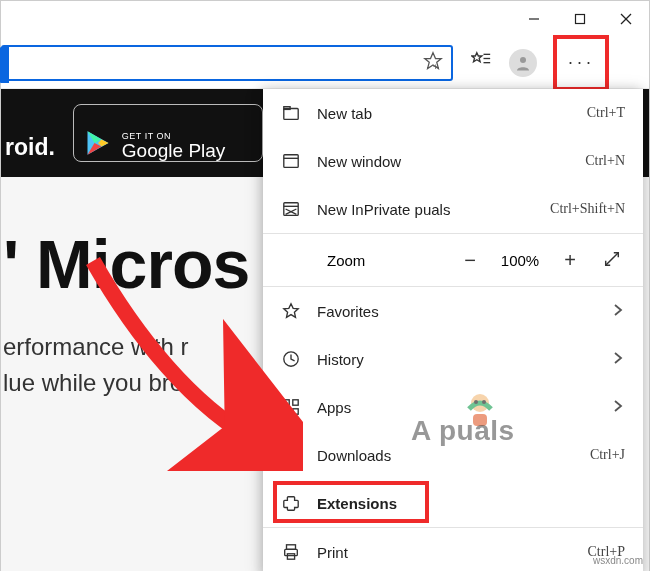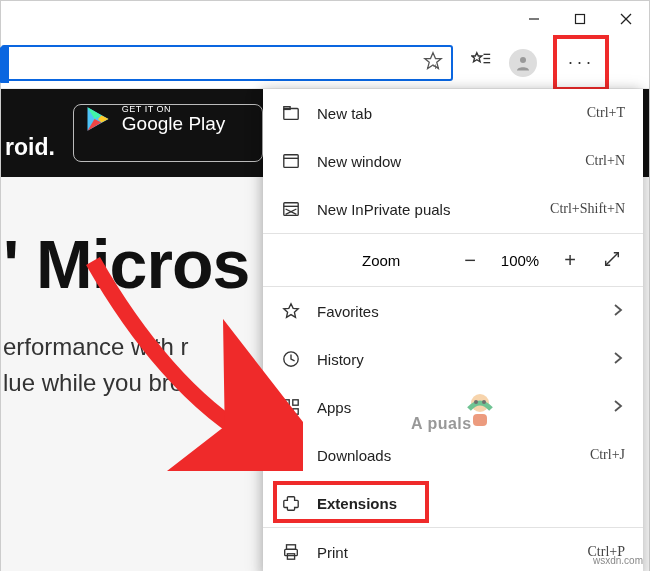--- a/index.html
+++ b/index.html
@@ -26,21 +26,21 @@
 .avatar { width:28px; height:28px; border-radius:50%; background:#ddd; display:flex; align-items:center; justify-content:center; }
 .avatar svg { width:18px; height:18px; fill:#999; }
 .more-btn { width:40px; height:40px; display:flex; align-items:center; justify-content:center; margin-left:6px; position:relative;}
 .more-btn .dots { font-size:18px; letter-spacing:3px; color:#333; }
 .red-box-more { position:absolute; border:4px solid #ef2a2a; width:56px; height:56px; top:-8px; left:-8px; pointer-events:none; }
 
 
 .page { position:absolute; left:0; top:88px; right:0; bottom:0; background:#fff; }
 .blackband { height:88px; background:#111; display:flex; align-items:center; gap:18px; padding-left:0; }
 .roid { color:#fff; font-weight:600; font-size:23px; padding-left:4px;margin-top:28px; }
-.gp-badge { width:190px; height:58px; border:1.5px solid #bbb; border-radius:8px; background:#111; display:flex; align-items:flex-start; padding:0 10px; gap:10px; }
+.gp-badge { width:190px; height:58px; border:1.5px solid #bbb; border-radius:8px; background:#111; display:flex; align-items:flex-end; padding:0 10px; gap:10px; }
 .gp-tri svg { width:28px; height:28px; }
 .gp-txt { display:flex; flex-direction:column; color:#fff; line-height:1.05; }
 .gp-small { font-size:9px; letter-spacing:.5px; }
 .gp-big { font-size:19px; font-weight:500; }
 
 .below { padding:22px 0 0 0; background:#f6f6f6; height:100%; }
 .big-heading { font-size:68px; font-weight:600; color:#111; margin:26px 0 26px 2px; letter-spacing:-1px; }
 .sub1, .sub2 { font-size:24px; color:#333; line-height:1.5; padding-left:2px;}
 .sub1 {margin-top:6px;}
 
@@ -48,36 +48,36 @@
 .menu { position:absolute; top:88px; right:6px; width:380px; background:#fff; box-shadow:-2px 0 10px rgba(0,0,0,.15), 0 4px 18px rgba(0,0,0,.18); }
 .mrow { height:48px; display:flex; align-items:center; padding:8px 18px; font-size:15px; color:#222; gap:16px; }
 .mico { width:20px; display:flex; justify-content:center; }
 .mico svg { width:18px; height:18px; stroke:#333; fill:none; stroke-width:1.5; }
 .mlabel { flex:1; }
 .msc { color:#444; font-size:14px;font-family:Liberation Serif, serif; }
 .chev svg { width:14px; height:14px; stroke:#555; fill:none; stroke-width:1.8; }
 .msep { height:1px; background:#e2e2e2; margin:0; }
 
 .zoomrow { height:52px; display:flex; align-items:center; padding:0 14px 0 64px; gap:6px; font-size:15px;}
-.zoom-lbl { flex:1;margin-left:35px; }
+.zoom-lbl { flex:1; }
 .zbtn { width:38px; text-align:center; font-size:20px; color:#333; }
 .zval { width:50px; text-align:center; }
 .zexp { width:34px; text-align:center; }
 .zexp svg { width:18px; height:18px; stroke:#333; fill:none; stroke-width:1.6; }
 
 
 .red-ext { position:absolute; border:4px solid #ef2a2a; width:156px; height:42px; pointer-events:none; }
 
 
 .red-arrow { position:absolute; left:72px; top:250px; width:230px; height:220px; pointer-events:none; }
 
 
 .wm-right { position:absolute; right:6px; bottom:4px; font-size:10px; color:#888; }
 
-.appuals { position:absolute; left:410px; top:414px; font-size:16px; font-weight:700; color:#454545; opacity:.55; letter-spacing:.5px; pointer-events:none;text-align:center; }
+.appuals { position:absolute; left:410px; top:414px; font-size:28px; font-weight:700; color:#454545; opacity:.55; letter-spacing:.5px; pointer-events:none;text-align:center; }
 .appuals-icon { position:absolute; left:458px; top:388px; pointer-events:none; }
 .appuals-icon svg { width:42px; height:42px; opacity:.7; }
 </style>
 </head>
 <body>
 
 <div class="outer">
 
   <div class="titlebar">
     <div class="winbtn">

